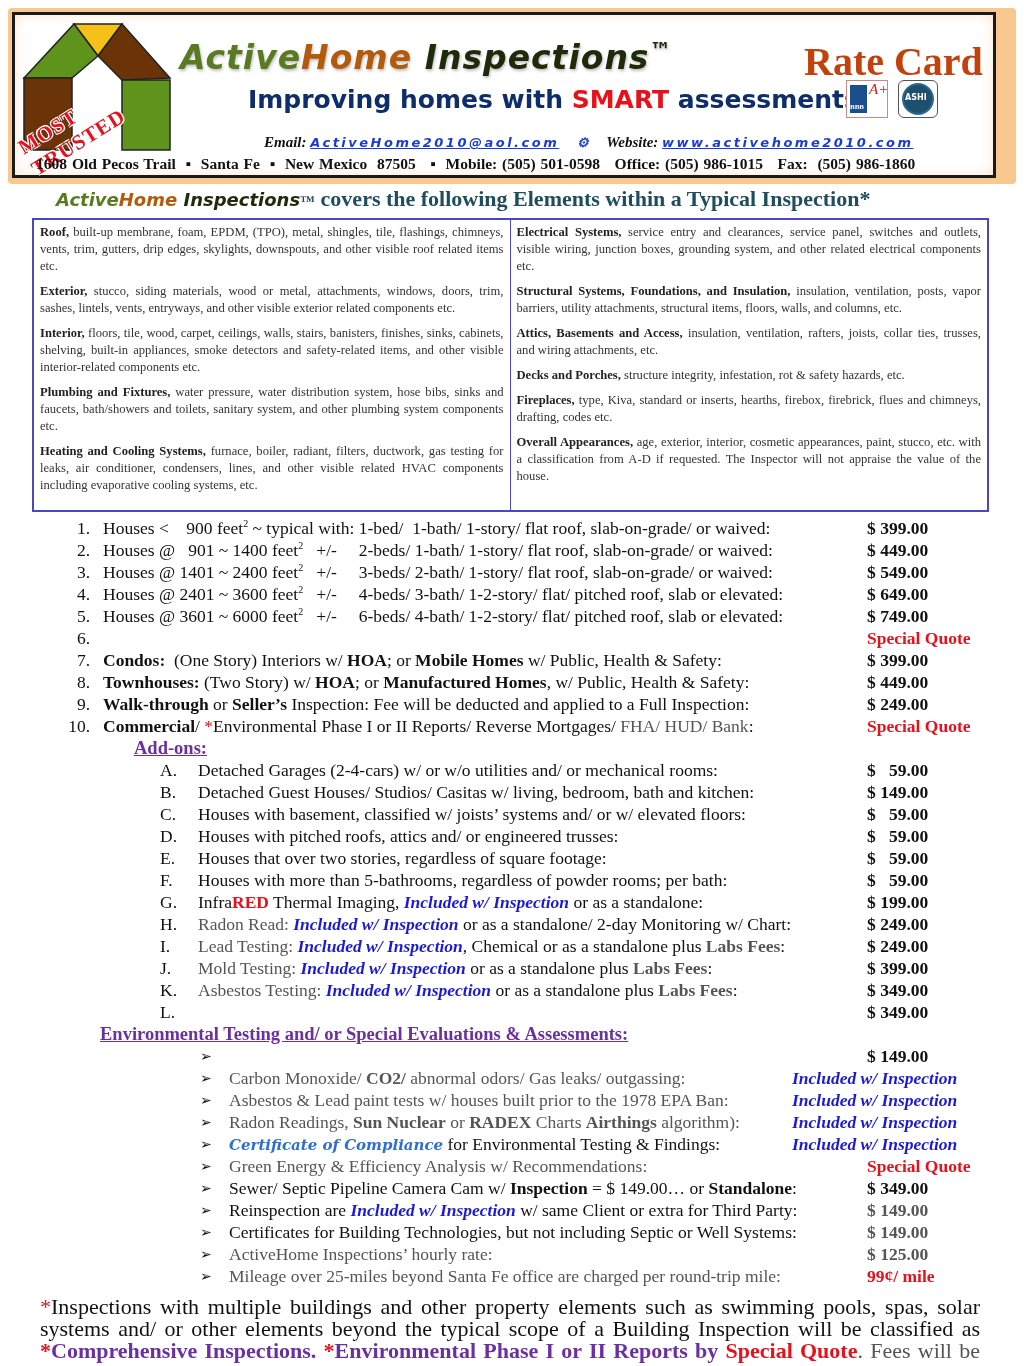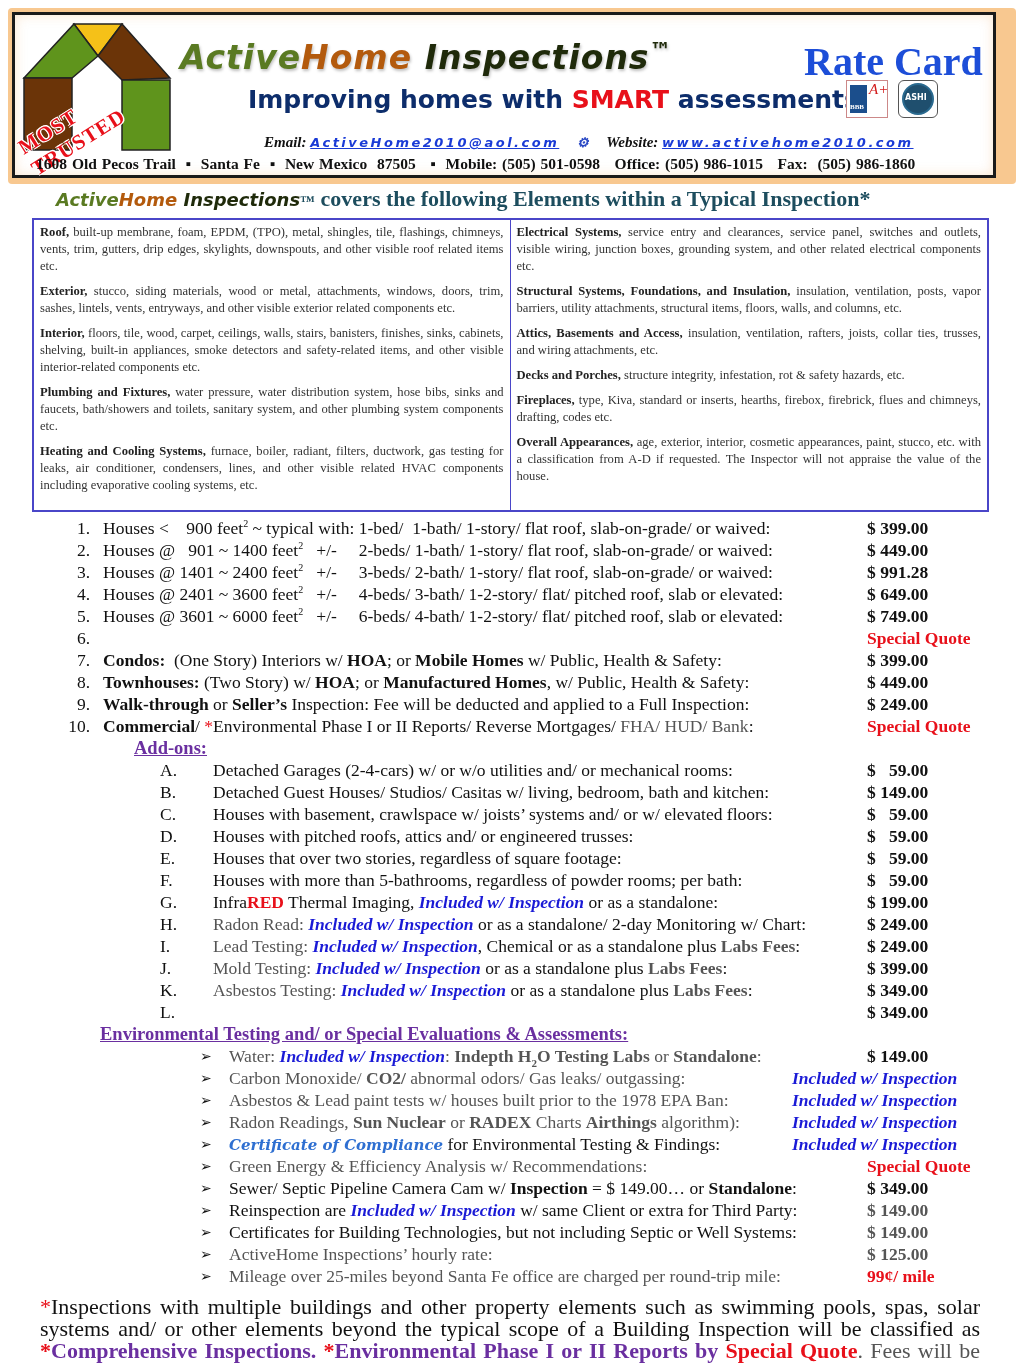--- a/index.html
+++ b/index.html
@@ -10,21 +10,21 @@
   .header-inner { position: absolute; left: 12px; top: 12px; width: 984px; height: 166px; border: 3px solid #1a1a1a; background: #ffffff; box-shadow: inset 0 0 12px rgba(240,180,120,0.35); }
   .logo { position: absolute; left: 22px; top: 22px; width: 150px; height: 130px; }
   .most-trusted { position: absolute; left: 14px; top: 90px; width: 170px; transform: rotate(-32deg); font-family: "Liberation Serif", serif; font-weight: bold; font-size: 21px; color: #e8101a; text-shadow: 1px 1px 0 #fff, -1px -1px 0 #fff, 1px -1px 0 #fff, -1px 1px 0 #fff; letter-spacing: 1px; }
   .brand-title { position: absolute; left: 180px; top: 38px; font-family: "DejaVu Sans", sans-serif; font-style: italic; font-weight: bold; font-size: 33px; letter-spacing: 1px; text-shadow: 1px 2px 3px rgba(0,0,0,0.25); white-space: nowrap; }
   .brand-active { color: #5a7a22; }
   .brand-home { color: #b35a0d; font-style: italic; }
   .brand-insp { color: #1f2a0a; }
   .brand-tm { color: #1f2a0a; font-size: 22px; vertical-align: top; }
   .tagline { position: absolute; left: 248px; top: 85px; font-family: "DejaVu Sans", sans-serif; font-weight: bold; font-size: 25px; color: #0d2d6b; white-space: nowrap; }
   .tagline .smart { color: #e8101a; }
-  .rate-card { position: absolute; left: 804px; top: 38px; font-family: "Liberation Serif", serif; font-weight: bold; font-size: 40px; color: #1d4ed8; white-space: nowrap; }
+  .rate-card { position: absolute; left: 804px; top: 38px; font-family: "Liberation Serif", serif; font-weight: bold; font-size: 40px; color: #c2410c; white-space: nowrap; }
   .badge-bbb { position: absolute; left: 846px; top: 80px; width: 42px; height: 38px; border: 1px solid #cc8888; background: #fff; }
   .badge-bbb .bbb-mark { position: absolute; left: 3px; top: 4px; width: 17px; height: 28px; background: #1b4e8c; }
   .badge-bbb .bbb-txt { position: absolute; left: 3px; top: 22px; font-size: 7px; color: #fff; font-family: Liberation Serif, serif; font-weight: bold; }
   .badge-bbb .aplus { position: absolute; left: 22px; top: 0px; font-size: 15px; color: #d21a1a; font-style: italic; font-family: "Liberation Serif", serif; }
   .badge-ashi { position: absolute; left: 898px; top: 80px; width: 40px; height: 38px; border: 1px solid #555; border-radius: 6px; background: #fff; }
   .badge-ashi .ring { position: absolute; left: 3px; top: 2px; width: 32px; height: 32px; border-radius: 50%; background: #1f4f6e; border: 2px solid #2a6a8f; }
   .badge-ashi .ashi-txt { position: absolute; left: 6px; top: 12px; font-size: 8px; color: #fff; font-family: "DejaVu Sans", sans-serif; font-weight: bold; }
   .contact-line { position: absolute; left: 264px; top: 134px; font-family: "Liberation Serif", serif; font-weight: bold; font-size: 15px; white-space: nowrap; font-style: italic; }
   .contact-line a { color: #1a3bd6; text-decoration: underline; font-family: "DejaVu Sans", sans-serif; font-weight: bold; font-size: 13px; letter-spacing: 2.5px; }
   .contact-sep { color: #2a49c5; margin: 0 14px; font-size: 13px; }
@@ -46,21 +46,21 @@
   .main-list { position: absolute; left: 0; top: 518px; width: 1024px; }
   .row { position: relative; height: 22px; font-family: "Liberation Serif", serif; font-size: 17.5px; white-space: nowrap; }
   .row .num { position: absolute; left: 62px; width: 28px; text-align: right; }
   .row .desc { position: absolute; left: 103px; }
   .row .price { position: absolute; left: 867px; font-weight: bold; }
   .red { color: #e8101a; }
   .grey { color: #555; }
   .blue-it { color: #1a1ad6; font-style: italic; font-weight: bold; }
   .section-title { position: relative; height: 22px; font-family: "Liberation Serif", serif; font-weight: bold; font-size: 18.5px; color: #6a2fa0; text-decoration: underline; white-space: nowrap; }
   .addon .num { left: 160px; width: 26px; text-align: left; }
-  .addon .desc { left: 213px; text-align: right; }
+  .addon .desc { left: 198px; text-align: right; }
   .env .num { left: 200px; width: 18px; text-align: left; font-size: 14px; top: 2px; }
   .env .desc { left: 229px; }
   .env .price { left: 867px; }
   .env .price.inc { left: 792px; }
   .cert { color: #2e6fd1; font-family: "DejaVu Serif", serif; font-weight: bold; font-style: italic; font-size: 15px; }
 
   .footnote { position: absolute; left: 40px; top: 1296px; width: 940px; font-family: "Liberation Serif", serif; font-size: 22px; line-height: 22px; text-align: justify; }
   .purple-b { color: #6a2fa0; font-weight: bold; }
 </style>
 </head>
@@ -134,21 +134,21 @@
         <span class="price">$ 399.00</span>
       </div>
       <div class="row">
         <span class="num">2.</span>
         <span class="desc" style="white-space:pre"><span>Houses @   901 ~ 1400 feet</span><sup style="font-size:10px">2</sup><span>   +/-     2-beds/ 1-bath/ 1-story/ flat roof, slab-on-grade/ or waived:</span></span>
         <span class="price">$ 449.00</span>
       </div>
       <div class="row">
         <span class="num">3.</span>
         <span class="desc" style="white-space:pre"><span>Houses @ 1401 ~ 2400 feet</span><sup style="font-size:10px">2</sup><span>   +/-     3-beds/ 2-bath/ 1-story/ flat roof, slab-on-grade/ or waived:</span></span>
-        <span class="price">$ 991.28</span>
+        <span class="price">$ 549.00</span>
       </div>
       <div class="row">
         <span class="num">4.</span>
         <span class="desc" style="white-space:pre"><span>Houses @ 2401 ~ 3600 feet</span><sup style="font-size:10px">2</sup><span>   +/-     4-beds/ 3-bath/ 1-2-story/ flat/ pitched roof, slab or elevated:</span></span>
         <span class="price">$ 649.00</span>
       </div>
       <div class="row">
         <span class="num">5.</span>
         <span class="desc" style="white-space:pre"><span>Houses @ 3601 ~ 6000 feet</span><sup style="font-size:10px">2</sup><span>   +/-     6-beds/ 4-bath/ 1-2-story/ flat/ pitched roof, slab or elevated:</span></span>
         <span class="price">$ 749.00</span>
@@ -188,21 +188,21 @@
         <span class="desc">Detached Garages (2-4-cars) w/ or w/o utilities and/ or mechanical rooms:</span>
         <span class="price" style="white-space:pre">$   59.00</span>
       </div>
       <div class="row addon">
         <span class="num">B.</span>
         <span class="desc">Detached Guest Houses/ Studios/ Casitas w/ living, bedroom, bath and kitchen:</span>
         <span class="price" style="white-space:pre">$ 149.00</span>
       </div>
       <div class="row addon">
         <span class="num">C.</span>
-        <span class="desc">Houses with basement, crawlspace w/ joists’ systems and/ or w/ elevated floors:</span>
+        <span class="desc">Houses with basement, classified w/ joists’ systems and/ or w/ elevated floors:</span>
         <span class="price" style="white-space:pre">$   59.00</span>
       </div>
       <div class="row addon">
         <span class="num">D.</span>
         <span class="desc">Houses with pitched roofs, attics and/ or engineered trusses:</span>
         <span class="price" style="white-space:pre">$   59.00</span>
       </div>
       <div class="row addon">
         <span class="num">E.</span>
         <span class="desc">Houses that over two stories, regardless of square footage:</span>
@@ -242,21 +242,20 @@
   </div>
   <div class="row addon">
     <span class="num">L.</span>
     <span class="price">$ 349.00</span>
   </div>
 
   <div class="section-title" style="padding-left:100px;">Environmental Testing and/ or Special Evaluations &amp; Assessments:</div>
 
   <div class="row env">
     <span class="num">➢</span>
-    <span class="desc grey"><span>Water: </span><span class="blue-it">Included w/ Inspection</span><span>: </span><b>Indepth H</b><b><sub style="font-size:11px">2</sub></b><b>O Testing Labs</b><span> or </span><b>Standalone</b><span>:</span></span>
     <span class="price">$ 149.00</span>
   </div>
   <div class="row env">
     <span class="num">➢</span>
     <span class="desc grey"><span>Carbon Monoxide/ </span><b>CO2/</b><span> abnormal odors/ Gas leaks/ outgassing:</span></span>
     <span class="price inc blue-it">Included w/ Inspection</span>
   </div>
   <div class="row env">
     <span class="num">➢</span>
     <span class="desc grey">Asbestos &amp; Lead paint tests w/ houses built prior to the 1978 EPA Ban:</span>

